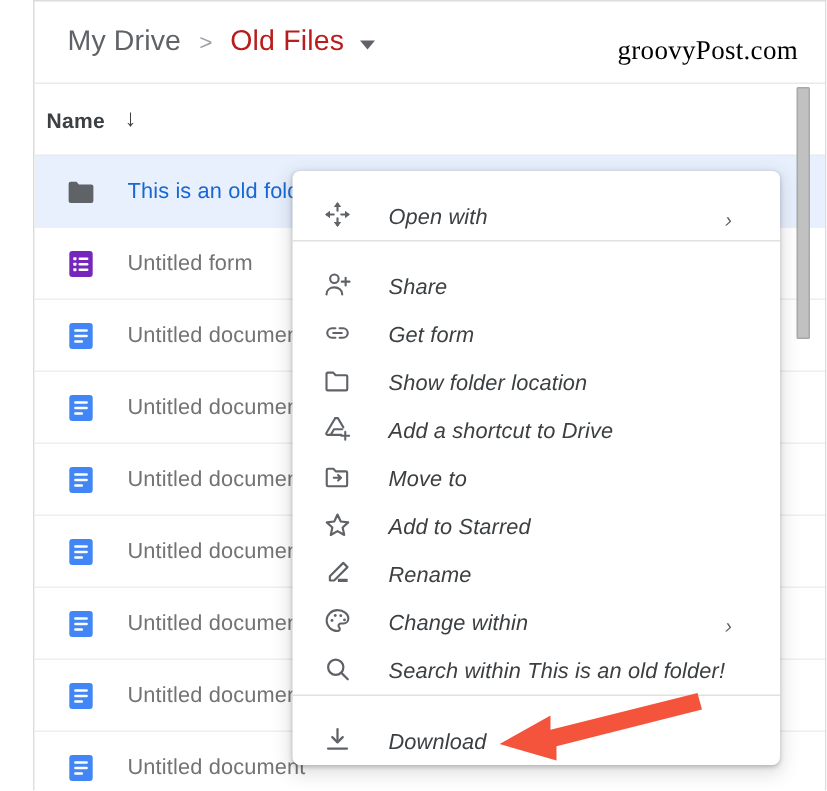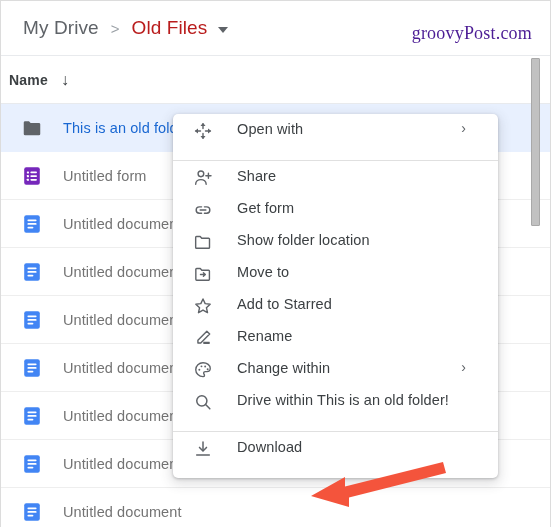--- a/index.html
+++ b/index.html
@@ -16,20 +16,21 @@
   }
   #app {
     position: absolute;
     inset: 0;
     background: #ffffff;
     border-left: 1px solid #dcdcdc;
     border-top: 1px solid #dcdcdc;
     border-right: 1px solid #dcdcdc;
     box-sizing: border-box;
     overflow: hidden;
+    margin-left: 22px;
   }
 
   
   .breadcrumb-bar {
     height: 54px;
     display: flex;
     align-items: center;
     padding-left: 22px;
     box-sizing: border-box;
     position: relative;
@@ -57,21 +58,21 @@
     border-top: 6px solid #5f6368;
     margin-left: 11px;
     margin-top: 3px;
   }
   .watermark {
     position: absolute;
     right: 18px;
     top: 22px;
     font-family: "Liberation Serif", serif;
     font-size: 18px;
-    color: #4c1d95;
+    color: #000000;
     letter-spacing: .2px;
   }
   .header-rule {
     height: 1px;
     background: #e8eaed;
     margin: 0;
   }
 
   
   .col-header {
@@ -159,24 +160,25 @@
     border-radius: 5px;
     box-shadow: 0 1px 3px rgba(60,64,67,.30), 0 4px 12px 2px rgba(60,64,67,.16);
     padding: 0;
     overflow: hidden;
   }
   .menu-group { padding: 7px 0; }
   .menu-sep { height:1px; background:#e0e0e0; margin:0; }
   .menu-item {
     height: 32px;
     display: flex;
-    align-items: flex-start;
+    align-items: flex-end;
     padding: 0 32px 0 20px;
     box-sizing: border-box;
     position: relative;
+    font-style: italic;
   }
   .menu-item .mlabel {
     font-size: 14.5px;
     color: #3c4043;
     margin-left: 24px;
     white-space: nowrap;
     letter-spacing: .1px;
   }
   .micon {
     width: 20px; height: 20px; flex: 0 0 20px; display:block;
@@ -375,20 +377,33 @@
           <span>
             <svg class="micon" viewBox="0 0 24 24" width="20" height="20">
               <path fill="none" stroke="#5f6368" stroke-width="1.7" stroke-linejoin="round" d="M3.2 18.5V6.3a1 1 0 0 1 1-1h4.4l1.9 2.1h8.3a1 1 0 0 1 1 1v10.1a1 1 0 0 1-1 1H4.2a1 1 0 0 1-1-1z"></path>
             </svg>
           </span>
           <span class="mlabel">Show folder location</span>
         </div>
         <div class="menu-item">
           <span>
             <svg class="micon" viewBox="0 0 24 24" width="20" height="20">
+              <g fill="none" stroke="#5f6368" stroke-width="1.65" stroke-linejoin="round" stroke-linecap="round">
+                <path d="M10.2 3.3 3.1 15.2a1 1 0 0 0 .85 1.5h11.1"></path>
+                <path d="M10.2 3.3h2.1l4.4 7.4"></path>
+                <path d="M6.6 16.7 9.2 12.2h6.6"></path>
+                <path d="M18.2 14.3v6.3M15.1 17.4h6.2"></path>
+              </g>
+            </svg>
+          </span>
+          <span class="mlabel">Add a shortcut to Drive</span>
+        </div>
+        <div class="menu-item">
+          <span>
+            <svg class="micon" viewBox="0 0 24 24" width="20" height="20">
               <g fill="none" stroke="#5f6368" stroke-width="1.7" stroke-linejoin="round" stroke-linecap="round">
                 <path d="M3.4 18.4V6.4a1 1 0 0 1 1-1h4.3l1.9 2.1h8.1a1 1 0 0 1 1 1v9.9a1 1 0 0 1-1 1H4.4a1 1 0 0 1-1-1z"></path>
                 <path d="M9 12.6h5.6M12.5 10.4l2.3 2.2-2.3 2.2"></path>
               </g>
             </svg>
           </span>
           <span class="mlabel">Move to</span>
         </div>
         <div class="menu-item">
           <span>
@@ -428,21 +443,21 @@
         </div>
         <div class="menu-item">
           <span>
             <svg class="micon" viewBox="0 0 24 24" width="20" height="20">
               <g fill="none" stroke="#5f6368" stroke-width="1.8" stroke-linecap="round">
                 <circle cx="10.6" cy="10.6" r="6.1"></circle>
                 <path d="M15.1 15.1 20.2 20.2"></path>
               </g>
             </svg>
           </span>
-          <span class="mlabel">Drive within This is an old folder!</span>
+          <span class="mlabel">Search within This is an old folder!</span>
         </div>
       </div>
       <div class="menu-sep"></div>
       <div class="menu-group">
         <div class="menu-item">
           <span>
             <svg class="micon" viewBox="0 0 24 24" width="20" height="20">
               <g fill="none" stroke="#5f6368" stroke-width="1.8" stroke-linecap="round" stroke-linejoin="round">
                 <path d="M12 3.6v10.3"></path>
                 <path d="M7.8 10.1 12 14.3l4.2-4.2"></path>

